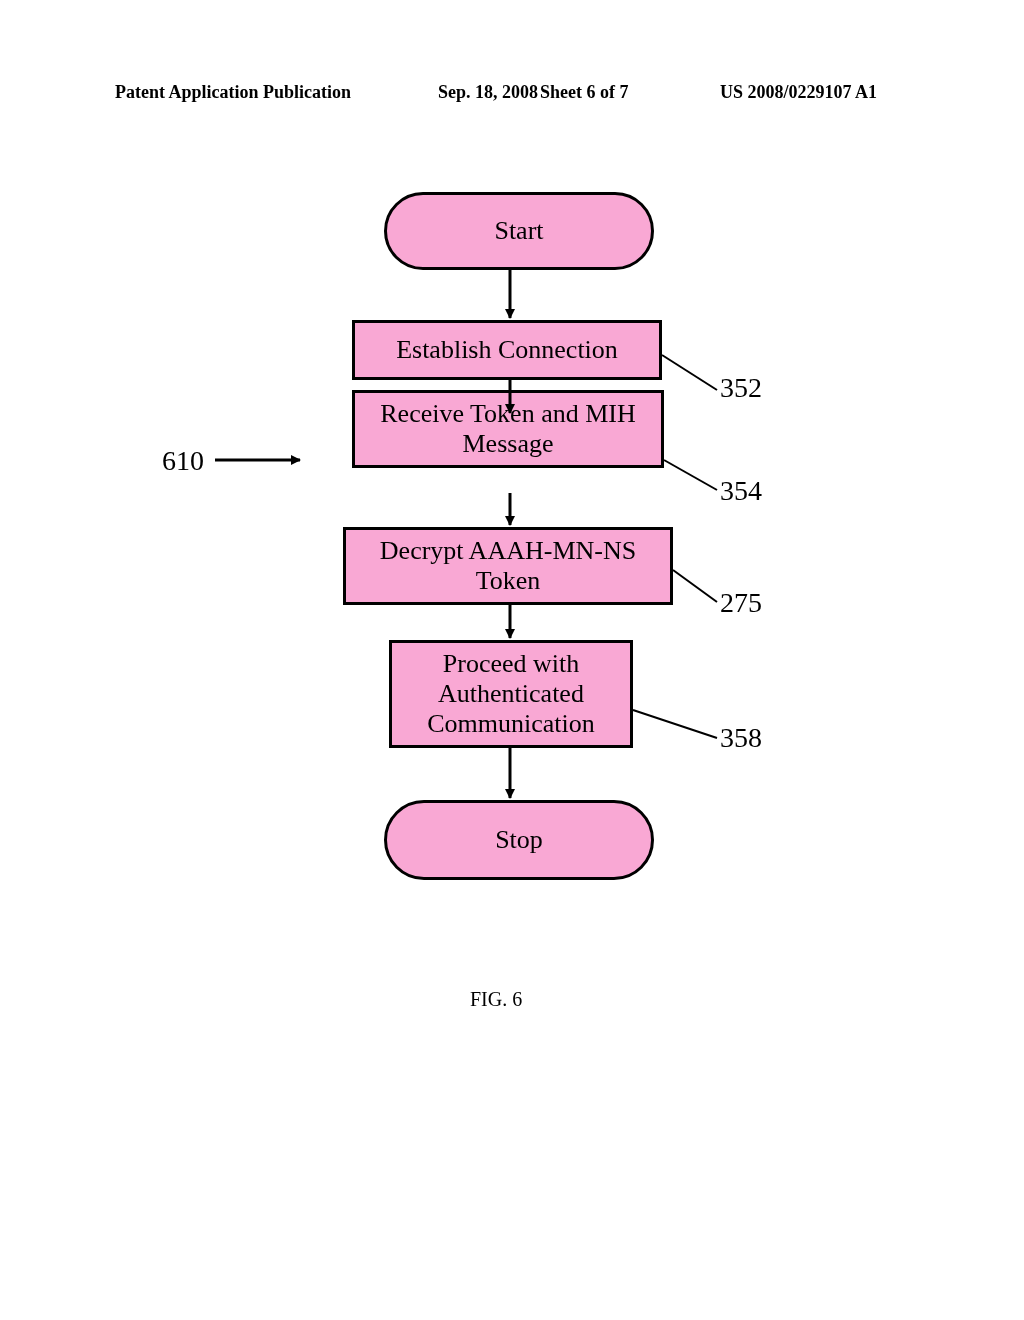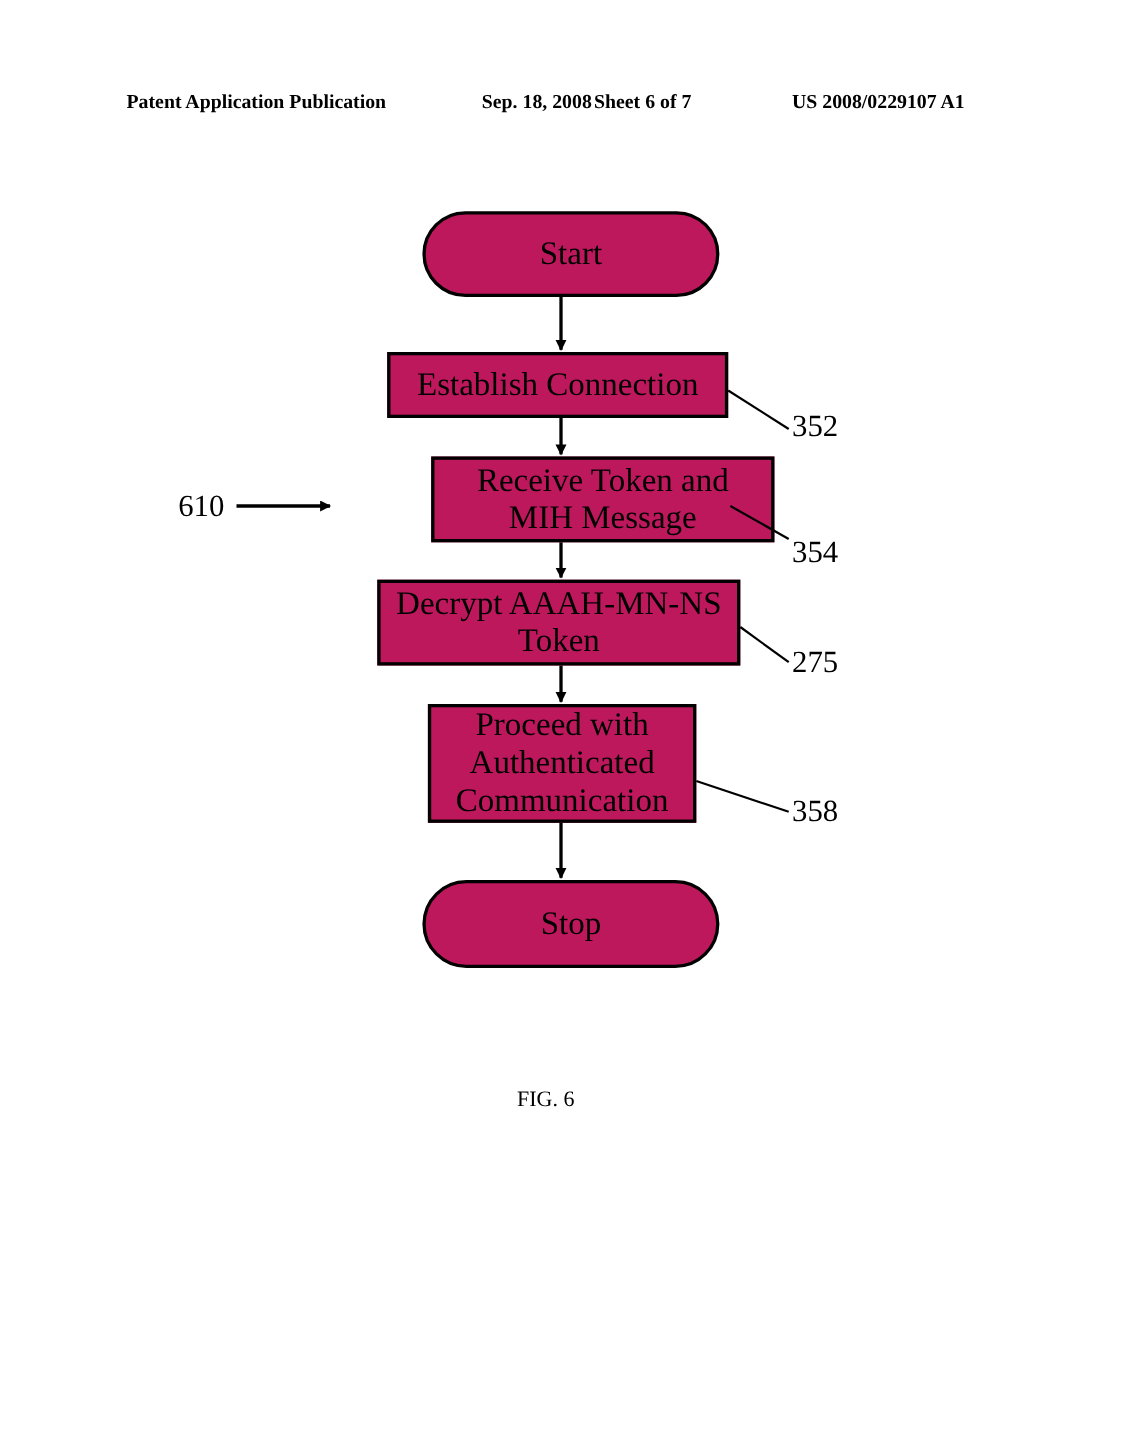--- a/index.html
+++ b/index.html
@@ -23,26 +23,26 @@
     width: 1024px;
   }
   .header-text {
     position: absolute;
     font-size: 18px;
     font-weight: bold;
   }
   .node {
     position: absolute;
     border: 3px solid #000;
-    background: #be185d;
+    background: #f9a8d4;
     display: flex;
     align-items: center;
     justify-content: center;
     text-align: center;
-    font-size: 30px;
+    font-size: 26px;
     line-height: 1.15;
     box-sizing: border-box;
     padding: 4px 8px;
   }
   .terminator {
     border-radius: 40px;
   }
   .ref-label {
     position: absolute;
     font-size: 28px;
@@ -73,39 +73,39 @@
   </div>
 
   <div class="node terminator" style="left:384px; top:192px; width:270px; height:78px;">
     <span>Start</span>
   </div>
 
   <div class="node" style="left:352px; top:320px; width:310px; height:60px;">
     <span>Establish Connection</span>
   </div>
 
-  <div class="node" style="left:352px; top:415px; width:312px; height:78px;margin-left:40px;">
+  <div class="node" style="left:352px; top:390px; width:312px; height:78px;">
     <span>Receive Token and MIH Message</span>
   </div>
 
   <div class="node" style="left:389px; top:640px; width:244px; height:108px;">
     <span>Proceed with Authenticated Communication</span>
   </div>
 
   <div class="node" style="left:343px; top:527px; width:330px; height:78px;">
     <span>Decrypt AAAH-MN-NS Token</span>
   </div>
 
   <div class="node terminator" style="left:384px; top:800px; width:270px; height:80px;">
     <span>Stop</span>
   </div>
 
   <span class="ref-label" style="left:162px; top:445px;">610</span>
   <span class="ref-label" style="left:720px; top:372px;">352</span>
-  <span class="ref-label" style="left:720px; top:475px;margin-top:12px;">354</span>
+  <span class="ref-label" style="left:720px; top:475px;">354</span>
   <span class="ref-label" style="left:720px; top:587px;">275</span>
   <span class="ref-label" style="left:720px; top:722px;">358</span>
 
   <span class="figure-label" style="left:470px; top:988px;">FIG. 6</span>
 
   <svg class="overlay">
     <defs>
       <marker id="arrowhead" markerWidth="12" markerHeight="12" refX="9" refY="5" orient="auto" markerUnits="userSpaceOnUse">
         <path d="M0,0 L10,5 L0,10 Z" fill="#000"></path>
       </marker>

